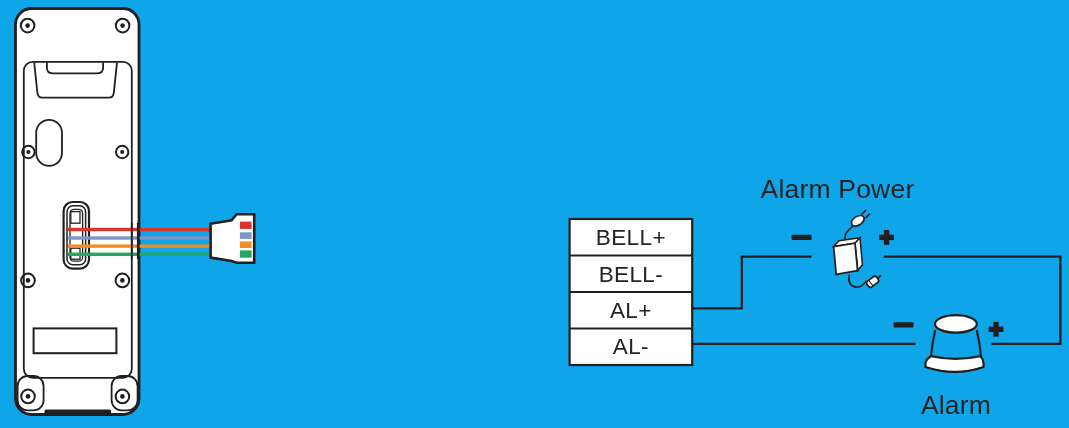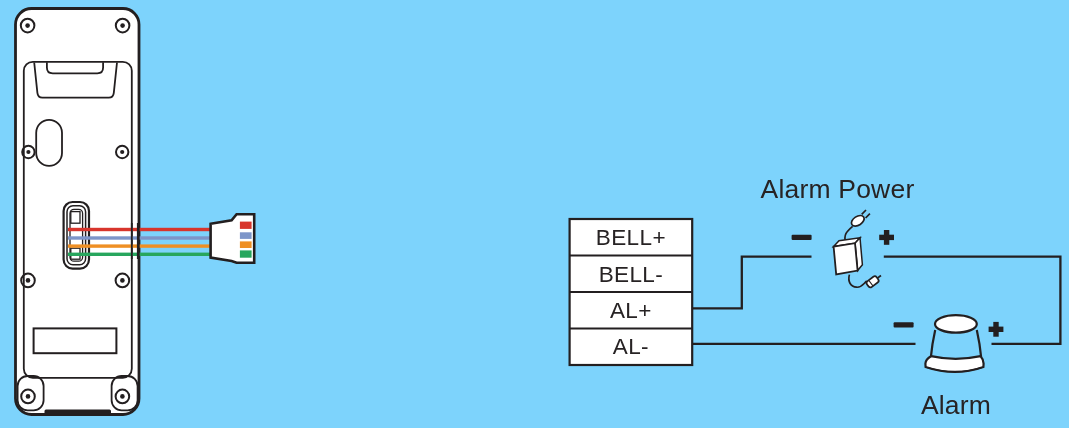--- a/index.html
+++ b/index.html
@@ -1,16 +1,16 @@
 <!DOCTYPE html>
 <html><head>
 <meta charset="utf-8">
 <style>
   html,body{margin:0;padding:0;background:#ffffff;}
-  .canvas{position:relative;width:1069px;height:428px;background:#7dd3fc;overflow:hidden;}
+  .canvas{position:relative;width:1069px;height:428px;background:#0ea5e9;overflow:hidden;}
   svg{display:block;}
   text{font-family:"Liberation Sans","DejaVu Sans",sans-serif;}
   .t-table{font-size:22.5px;letter-spacing:.4px;}
   .t-title{font-size:26.5px;letter-spacing:.2px;}
 </style>
 </head>
 <body>
 
 <div class="canvas">
 <svg width="1069" height="428" viewBox="0 0 1069 428" xmlns="http://www.w3.org/2000/svg">

